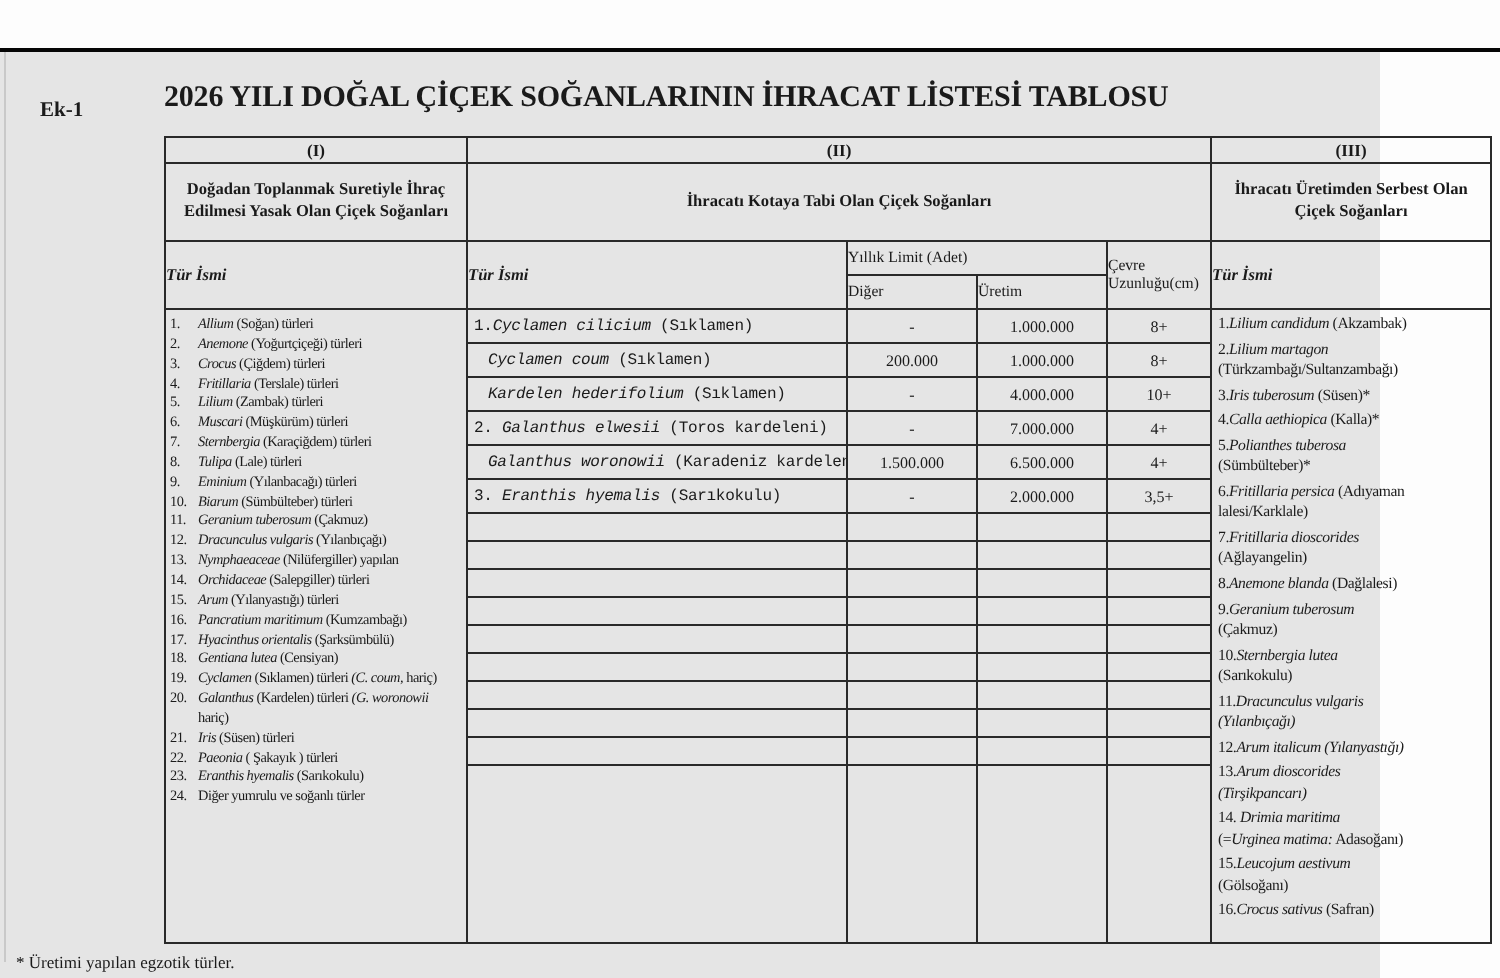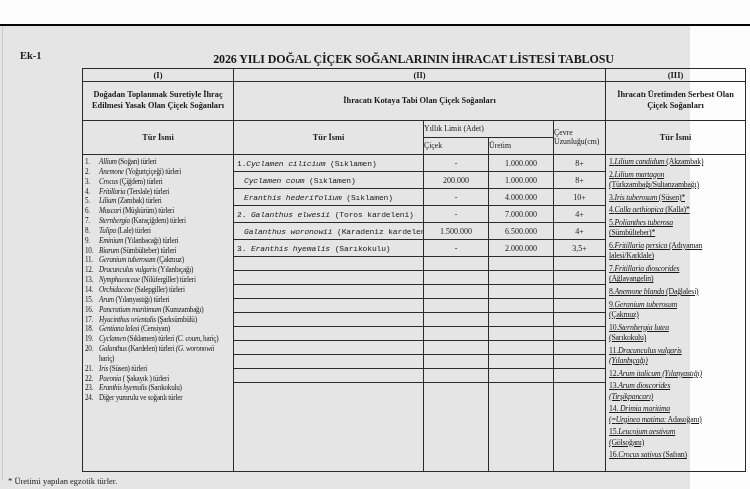--- a/index.html
+++ b/index.html
@@ -3,42 +3,42 @@
 <meta charset="utf-8">
 <style>
   html,body{margin:0;padding:0;}
   body{width:750px;height:489px;background:#fdfdfd;overflow:hidden;}
   .page{position:relative;width:690px;height:489px;background:#e5e5e5;
         font-family:"Liberation Serif","DejaVu Serif",serif;color:#1a1a1a;margin-top:24px;}
   .top-rule{position:absolute;top:0;left:0;width:750px;height:2px;background:#060606;}
   .bottom-bar{position:absolute;bottom:0;left:0;width:750px;height:12px;background:#060606;}
   .scan-edge{position:absolute;top:2px;left:2px;width:1px;height:455px;background:#c9c9c9;}
   .ek-label{position:absolute;left:20px;top:26px;font-size:10.5px;font-weight:bold;}
-  .doc-title{position:absolute;left:82px;top:28px;width:663px;text-align:center;
-             font-size:12px;font-weight:bold;letter-spacing:-0.1px;}
+  .doc-title{position:absolute;left:82px;top:17px;width:663px;
+             font-size:15px;font-weight:bold;letter-spacing:-0.1px;}
   table.main{position:absolute;left:82px;top:44px;width:663px;height:404px;
              border-collapse:collapse;table-layout:fixed;}
   table.main td{border:1px solid #2a2a2a;padding:0;overflow:hidden;}
   tr.r-roman{height:13px;}
   .romanhead{text-align:center;font-weight:bold;font-size:8.5px;vertical-align:middle;}
   tr.r-big{height:39px;}
   .bighead{text-align:center;font-weight:bold;font-size:8.3px;vertical-align:middle;
            line-height:1.3;padding:0 9px !important;}
   tr.r-sub{height:17px;} tr.r-sub2{height:17px;}
-  .subhead{text-align:center;font-weight:bold;font-size:8.3px;vertical-align:middle;}
+  .subhead{text-align:left;font-weight:bold;font-size:8.3px;vertical-align:middle;font-style:italic;}
   .limhead{font-size:7.8px;vertical-align:middle;line-height:1.08;}
   tr.data-row{height:17px;}
   tr.empty-row{height:14px;}
   tr.fill-row{height:auto;}
   td.name-cell{padding-left:3px !important;vertical-align:middle;font-size:8px;
                white-space:nowrap;letter-spacing:-0.15px;font-family:Liberation Mono, monospace;}
   td.name-cell.indent{padding-left:10px !important;}
   td.num-cell{text-align:center;vertical-align:middle;font-size:8px;}
   td.list-cell{vertical-align:top;padding:3px 1px 0 2px !important;}
-  td.col3-cell{vertical-align:top;padding:2px 1px 0 3px !important;text-decoration:underline;}
+  td.col3-cell{vertical-align:top;padding:2px 1px 0 3px !important;}
   .li-row{display:flex;font-size:7.2px;line-height:9.85px;letter-spacing:-0.25px;white-space:nowrap;}
   .li-num{flex:0 0 14px;width:14px;}
   .li-text{flex:1 1 auto;}
   .p-item{font-size:7.8px;line-height:10.3px;margin-bottom:2.4px;white-space:nowrap;letter-spacing:-0.2px;}
   .it{font-style:italic;}
   .footnote{position:absolute;left:8px;top:452px;font-size:8.5px;}
 </style>
 </head>
 <body>
 
@@ -70,21 +70,21 @@
         <td class="bighead">İhracatı Üretimden Serbest Olan Çiçek Soğanları</td>
       </tr>
       <tr class="r-sub">
         <td class="subhead" rowspan="2">Tür İsmi</td>
         <td class="subhead" rowspan="2">Tür İsmi</td>
         <td class="limhead" colspan="2">Yıllık Limit (Adet)</td>
         <td class="limhead" rowspan="2">Çevre Uzunluğu(cm)</td>
         <td class="subhead" rowspan="2">Tür İsmi</td>
       </tr>
       <tr class="r-sub2">
-        <td class="limhead">Çiçek</td>
+        <td class="limhead">Diğer</td>
         <td class="limhead">Üretim</td>
       </tr>
     </thead>
     <tbody id="table-body">
         <tr class="data-row">
           <td rowspan="16" class="list-cell">
             <div class="li-row">
               <span class="li-num">1.</span>
               <span class="li-text"><span class="it">Allium</span><span> (Soğan) türleri</span></span>
             </div>
@@ -127,41 +127,41 @@
             <div class="li-row">
               <span class="li-num">11.</span>
               <span class="li-text"><span class="it">Geranium tuberosum</span><span> (Çakmuz)</span></span>
             </div>
             <div class="li-row">
               <span class="li-num">12.</span>
               <span class="li-text"><span class="it">Dracunculus vulgaris</span><span> (Yılanbıçağı)</span></span>
             </div>
             <div class="li-row">
               <span class="li-num">13.</span>
-              <span class="li-text"><span class="it">Nymphaeaceae</span><span> (Nilüfergiller) türleri</span></span>
+              <span class="li-text"><span class="it">Nymphaeaceae</span><span> (Nilüfergiller) yapılan</span></span>
             </div>
             <div class="li-row">
               <span class="li-num">14.</span>
               <span class="li-text"><span class="it">Orchidaceae</span><span> (Salepgiller) türleri</span></span>
             </div>
             <div class="li-row">
               <span class="li-num">15.</span>
               <span class="li-text"><span class="it">Arum</span><span> (Yılanyastığı) türleri</span></span>
             </div>
             <div class="li-row">
               <span class="li-num">16.</span>
               <span class="li-text"><span class="it">Pancratium maritimum</span><span> (Kumzambağı)</span></span>
             </div>
             <div class="li-row">
               <span class="li-num">17.</span>
               <span class="li-text"><span class="it">Hyacinthus orientalis</span><span> (Şarksümbülü)</span></span>
             </div>
             <div class="li-row">
               <span class="li-num">18.</span>
-              <span class="li-text"><span class="it">Gentiana lalesi</span><span> (Censiyan)</span></span>
+              <span class="li-text"><span class="it">Gentiana lutea</span><span> (Censiyan)</span></span>
             </div>
             <div class="li-row">
               <span class="li-num">19.</span>
               <span class="li-text"><span class="it">Cyclamen</span><span> (Sıklamen) türleri </span><span class="it">(C. coum,</span><span> hariç)</span></span>
             </div>
             <div class="li-row">
               <span class="li-num">20.</span>
               <span class="li-text"><span class="it">Galanthus</span><span> (Kardelen) türleri </span><span class="it">(G. woronowii</span><br><span>hariç)</span></span>
             </div>
             <div class="li-row">
@@ -204,21 +204,21 @@
             <div class="p-item"><span>16.</span><span class="it">Crocus sativus</span><span> (Safran)</span></div>
           </td>
         </tr>
         <tr class="data-row">
           <td class="name-cell indent"><span class="it">Cyclamen coum</span><span> (Sıklamen)</span></td>
           <td class="num-cell">200.000</td>
           <td class="num-cell">1.000.000</td>
           <td class="num-cell">8+</td>
         </tr>
         <tr class="data-row">
-          <td class="name-cell indent"><span class="it">Eranthis hederifolium</span><span> (Sıklamen)</span></td>
+          <td class="name-cell indent"><span class="it">Kardelen hederifolium</span><span> (Sıklamen)</span></td>
           <td class="num-cell">-</td>
           <td class="num-cell">4.000.000</td>
           <td class="num-cell">10+</td>
         </tr>
         <tr class="data-row">
           <td class="name-cell"><span>2. </span><span class="it">Galanthus elwesii</span><span> (Toros kardeleni)</span></td>
           <td class="num-cell">-</td>
           <td class="num-cell">7.000.000</td>
           <td class="num-cell">4+</td>
         </tr>

